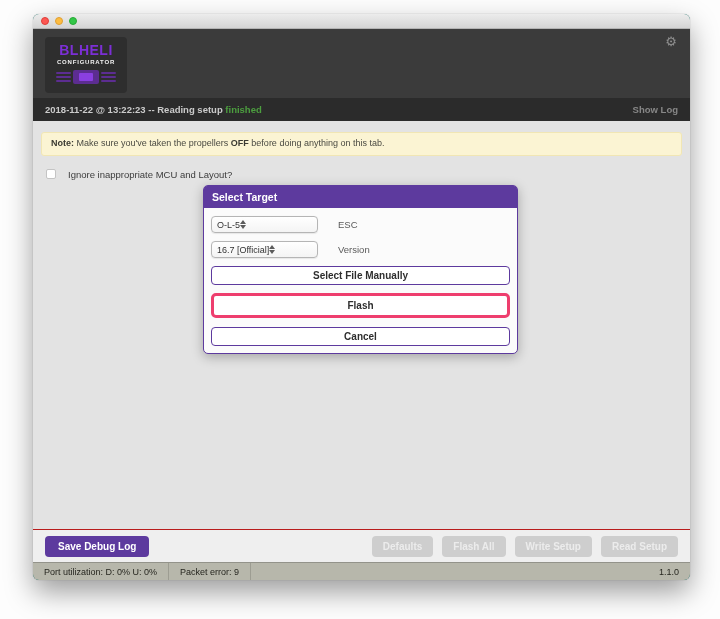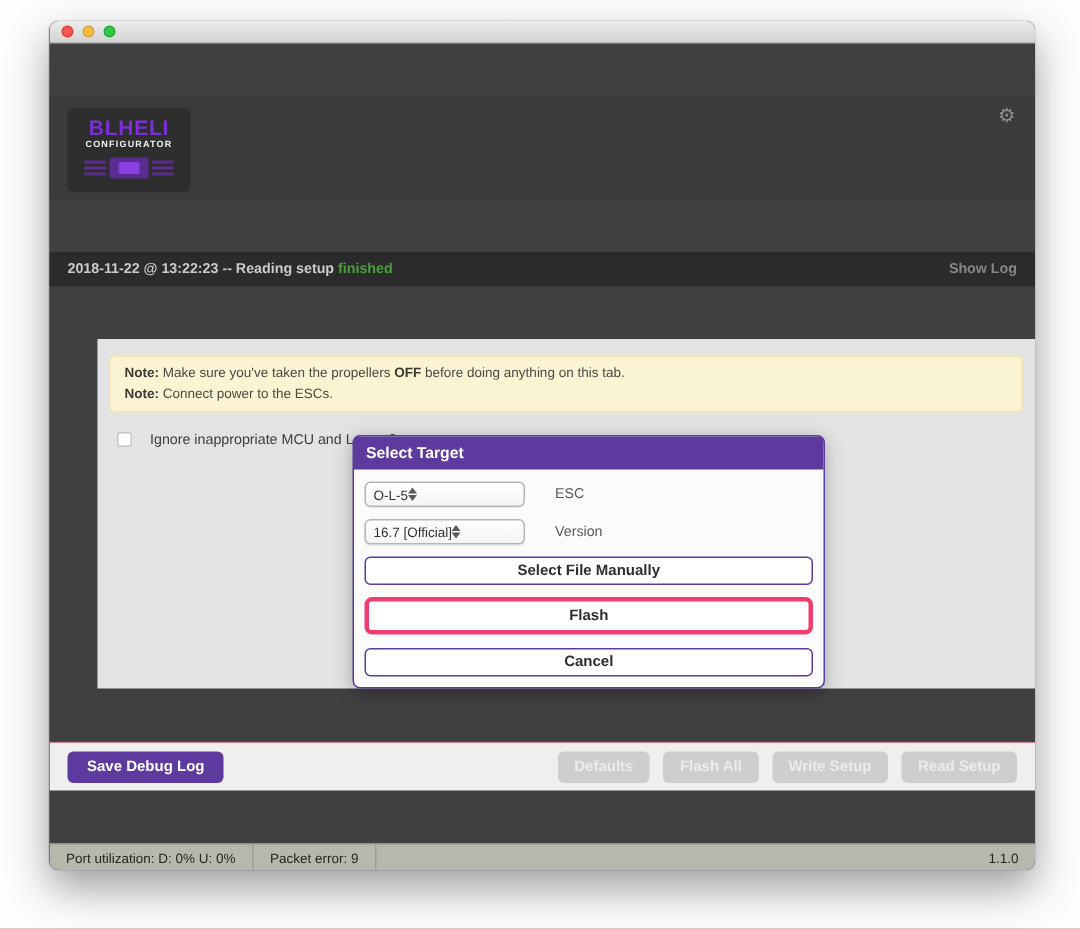--- a/index.html
+++ b/index.html
@@ -3,22 +3,21 @@
 <meta charset="utf-8">
 <style>
   * { margin:0; padding:0; box-sizing:border-box; }
   html,body { width:720px; height:619px; background:#fdfdfd; font-family:"Liberation Sans", sans-serif; overflow:hidden; }
   .stage { position:relative; width:720px; height:619px; }
 
   .window {
     position:absolute; left:33px; top:14px; width:657px; height:566px;
     border-radius:6px; overflow:hidden; display:flex; flex-direction:column;
     box-shadow:0 12px 28px rgba(0,0,0,0.38), 0 0 1px rgba(0,0,0,0.45);
-    background:#404040;
-    gap:35px;
+    background:#0f766e;
   }
 
   
   .titlebar {
     height:15px; flex:none; background:linear-gradient(#ececec,#d4d4d4);
     border-bottom:1px solid #b3b3b3; display:flex; align-items:center; padding-left:8px; gap:6px;
   }
   .traffic { width:8px; height:8px; border-radius:50%; }
   .t-red   { background:#fc5753; border:0.5px solid #df3e38; }
   .t-yel   { background:#fdbc40; border:0.5px solid #de9f34; }
@@ -50,21 +49,21 @@
   
   .log-bar {
     height:23px; flex:none; background:#2b2b2b; display:flex; align-items:center;
     justify-content:space-between; padding:0 12px;
   }
   .log-text { color:#cbcbcb; font-size:9.5px; font-weight:bold; }
   .log-finished { color:#4c9e3f;margin-top:12px; }
   .show-log { color:#878787; font-size:9.5px; font-weight:bold; cursor:pointer; }
 
   
-  .content { flex:1; background:#e3e3e3; position:relative; padding:11px 8px 0 8px;margin-left:32px; }
+  .content { flex:1; background:#e3e3e3; position:relative; padding:11px 8px 0 8px; }
   .note-box {
     background:#fbf4d3; border:1px solid #f1e6b4; border-radius:3px;
     padding:4px 9px; font-size:9px; color:#4a4a42; line-height:1.55;
   }
   .note-box b { color:#3a3a32; }
 
   .checkbox-row { display:flex; align-items:center; margin:13px 0 0 5px; }
   .checkbox { width:10px; height:10px; background:#fff; border:1px solid #c4c4c4; border-radius:2px; flex:none; }
   .checkbox-label { font-size:9.5px; color:#3c3c3c; margin-left:12px; }
 
@@ -170,24 +169,20 @@
     </div>
 
     <div class="content">
 
       <div class="note-box">
         <div>
           <b>Note:</b>
           <span>Make sure you've taken the propellers</span>
           <b>OFF</b>
           <span>before doing anything on this tab.</span>
-        </div>
-        <div>
-          <b>Note:</b>
-          <span>Connect power to the ESCs.</span>
         </div>
       </div>
 
       <div class="checkbox-row">
         <span class="checkbox"></span>
         <span class="checkbox-label">Ignore inappropriate MCU and Layout?</span>
       </div>
 
       <div class="dialog">
         <div class="dialog-header">Select Target</div>

